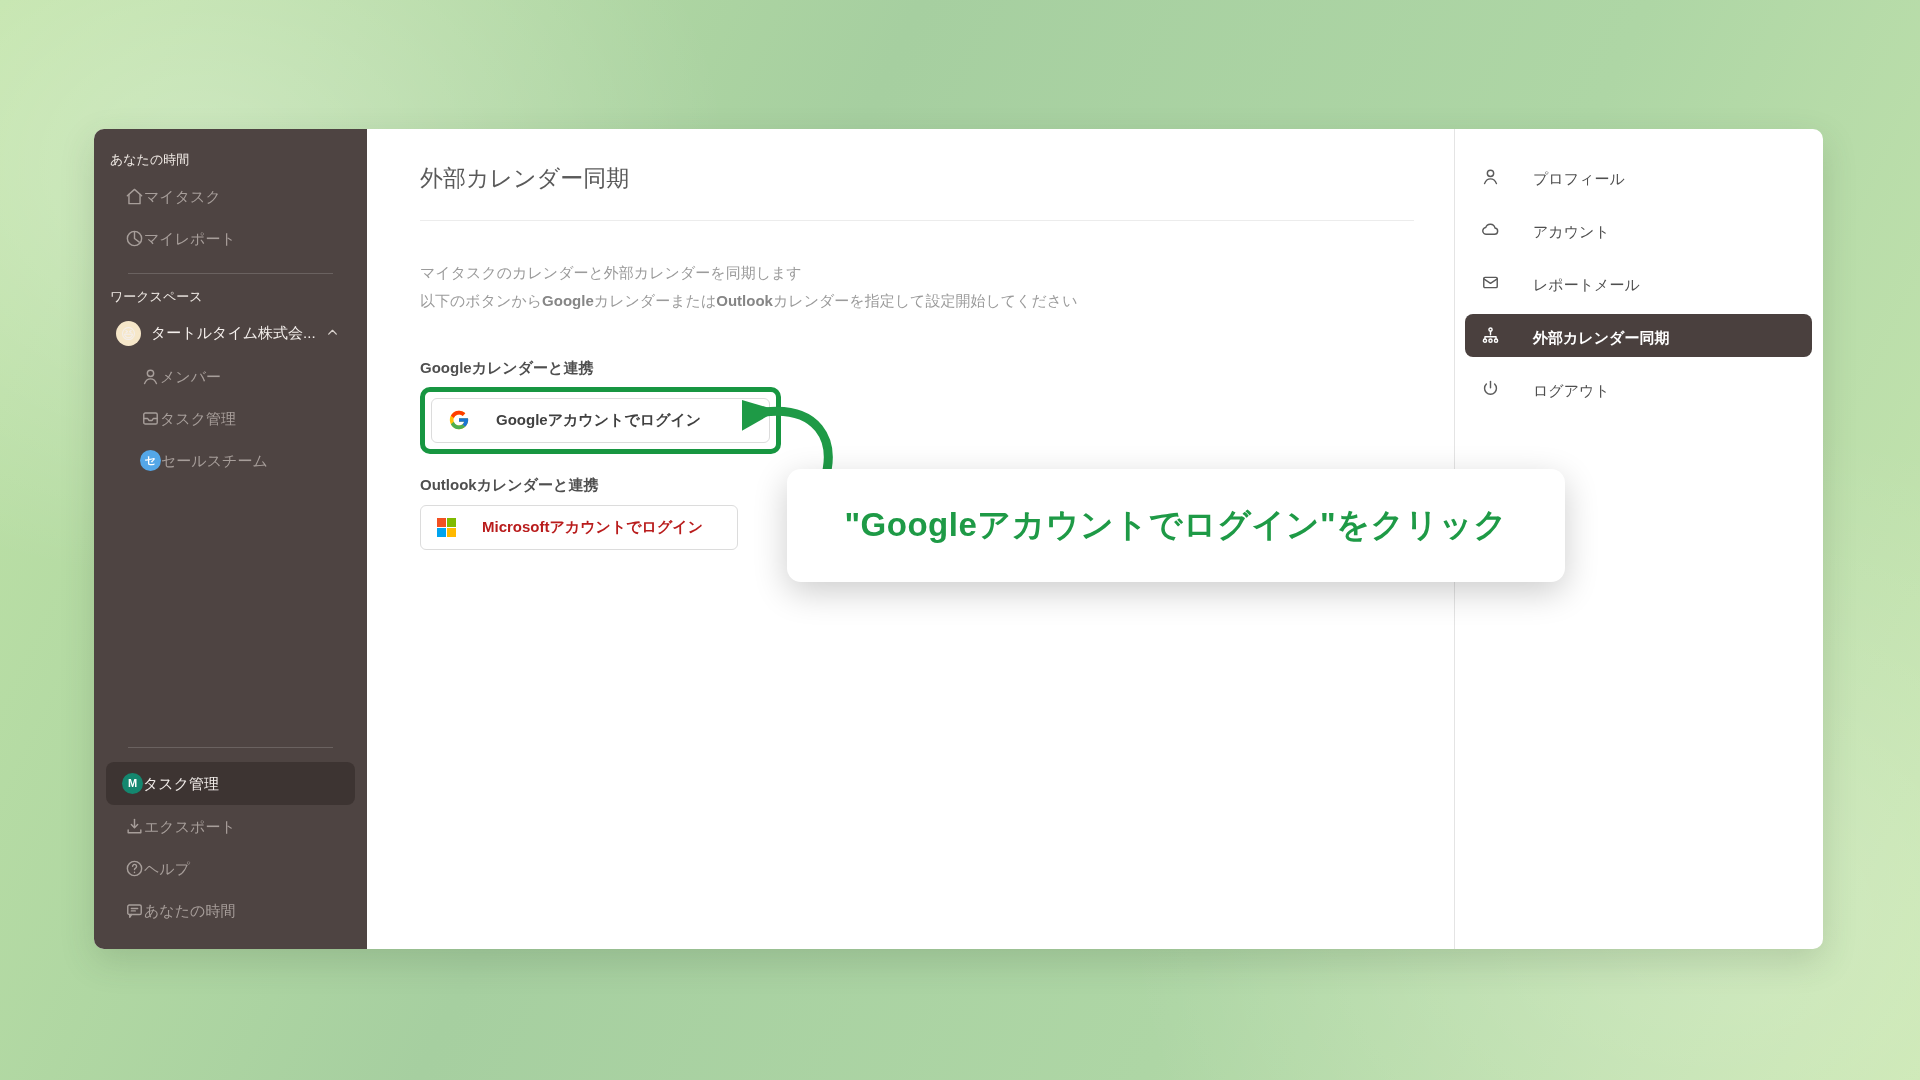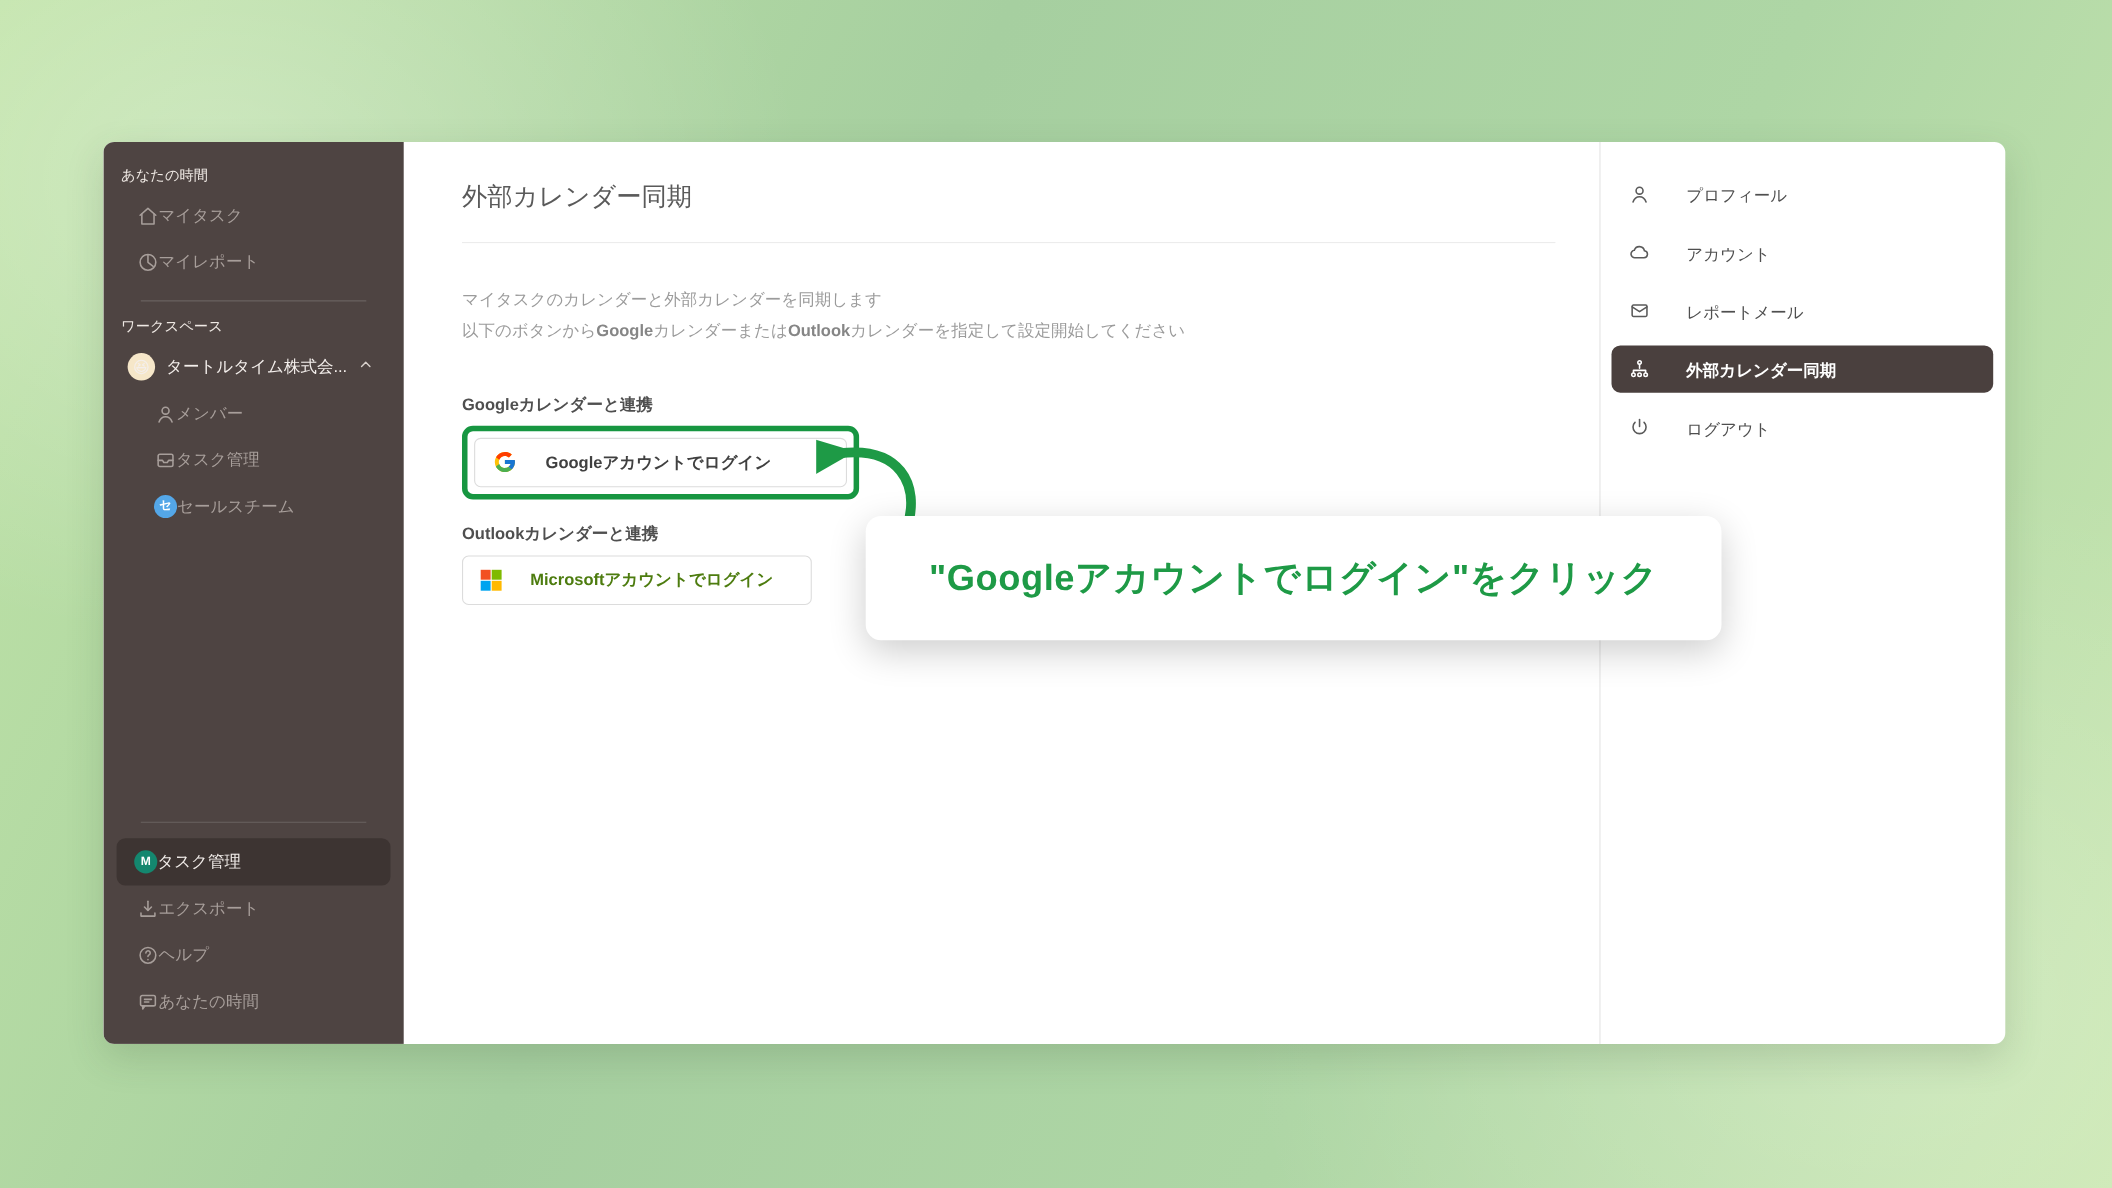--- a/index.html
+++ b/index.html
@@ -68,21 +68,21 @@
   .hl-box {
     display:inline-block; margin-top:9px; border:5px solid #179641; border-radius:10px;
     padding:6px; background:#fff;
   }
   .login-btn {
     display:flex; align-items:center; background:#fff; border:1px solid #dcdcdc;
     border-radius:6px; height:45px; padding:0 20px 0 16px; cursor:pointer; font-size:15px; font-weight:bold;
   }
   .login-btn .logo { width:22px; height:22px; margin-right:26px; flex:0 0 22px; }
   .login-btn.google { width:339px; color:#404040; }
-  .login-btn.ms { width:318px; color:#4d7c0f; margin-top:10px; }
+  .login-btn.ms { width:318px; color:#b91c1c; margin-top:10px; }
   .ms-logo { width:19px; height:19px; margin-right:26px; display:grid; grid-template-columns:9px 9px; grid-template-rows:9px 9px; gap:1px; }
   .ms-logo span { display:block; }
 
   
   .rsb {
     width:369px; flex:0 0 369px; border-left:1px solid #e4e4e4;
     padding:26px 11px 0 10px; font-size:15px; color:#4f4f4f;
   }
   .rsb .item {
     display:flex; align-items:flex-end; gap:33px; padding:12px 16px; cursor:pointer; border-radius:8px;

